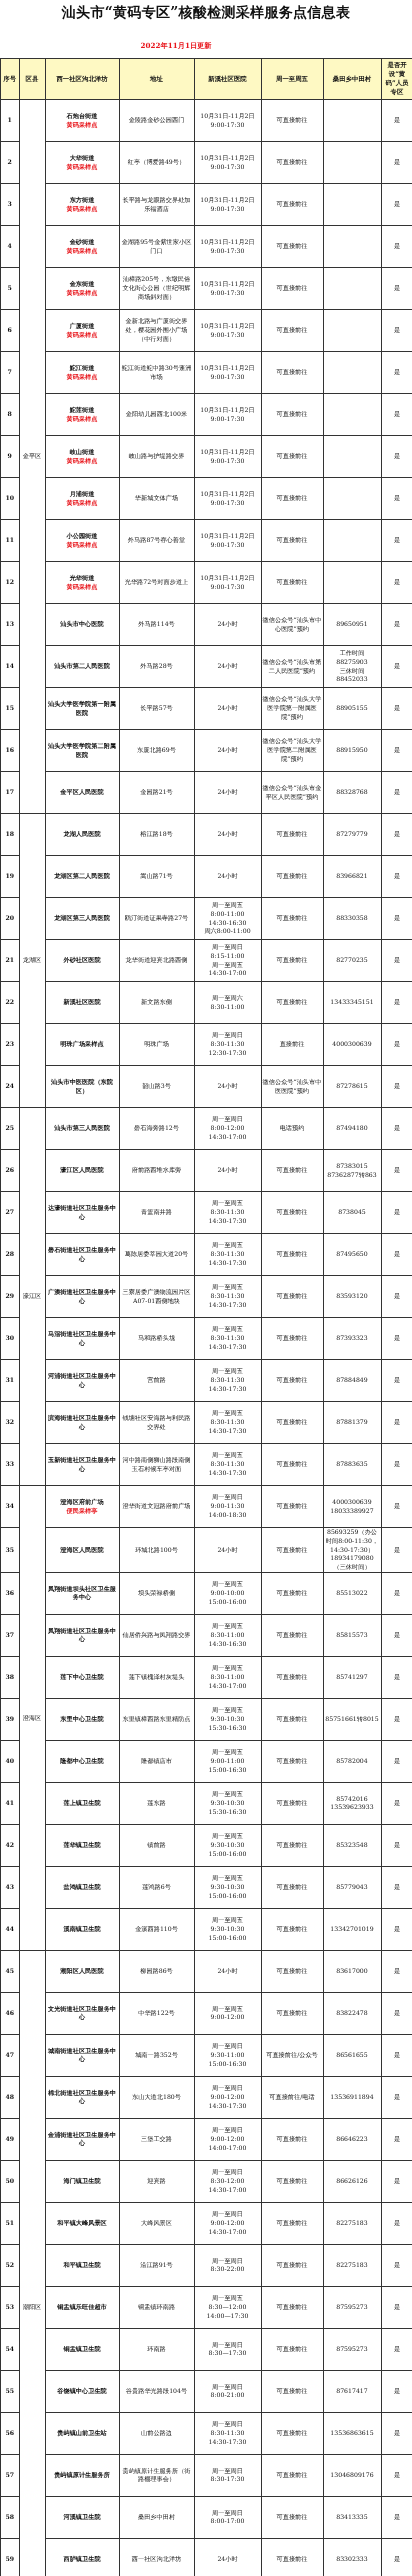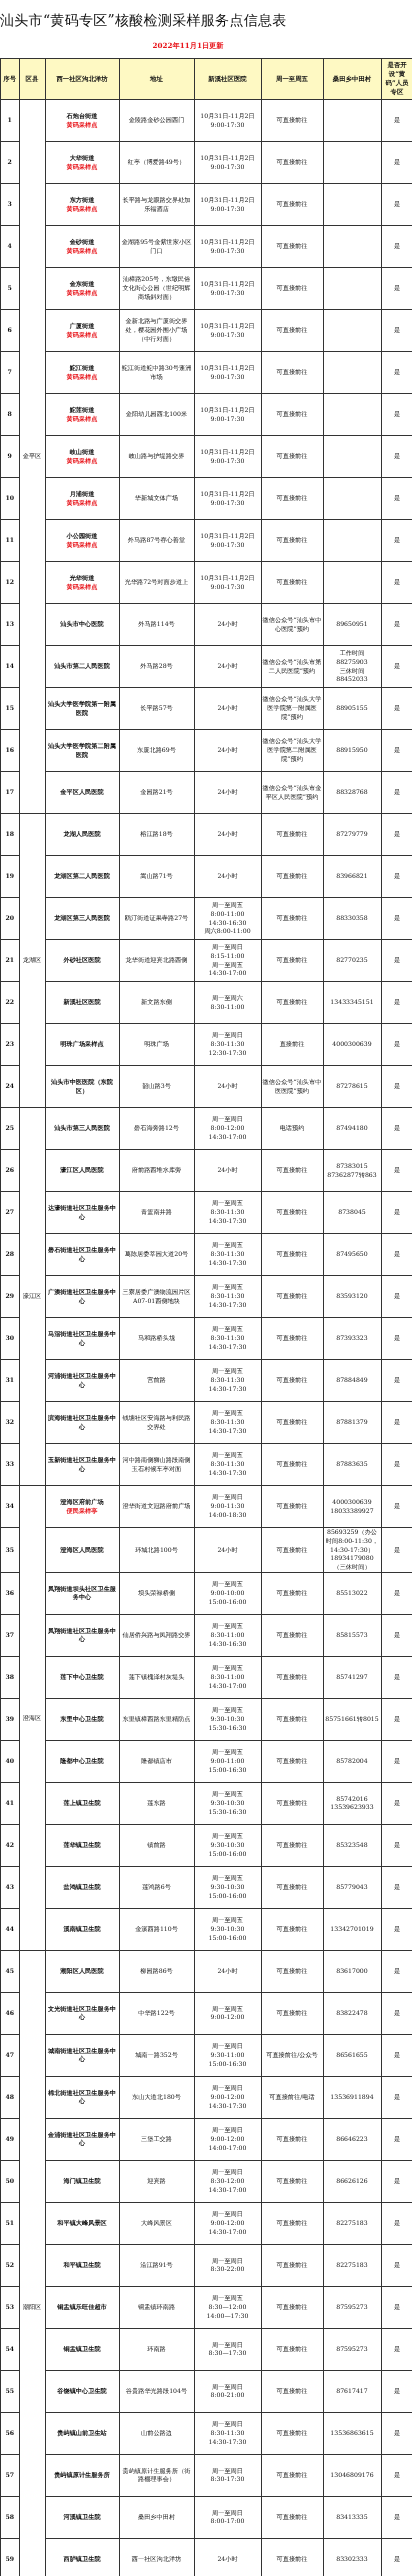--- a/index.html
+++ b/index.html
@@ -1,20 +1,20 @@
 <!DOCTYPE html>
 <html style="font-size:8.2px"><head>
 <meta charset="utf-8">
 <style>
   html, body { margin: 0; padding: 0; background: #ffffff; }
   body { width: 412px; height: 3248px; position: relative; overflow: hidden;
          font-family: "DejaVu Serif", "Liberation Serif", serif; color: #111; }
-  .title { position: absolute; top: 12px; left: 0; width: 412px; text-align: left;
-           font-size: 14px; font-weight: normal; letter-spacing: 0.3px; color: #111; }
-  .updated { position: absolute; top: 41px; left: 12px; width: 352px; text-align: center;
+  .title { position: absolute; top: 4px; left: 0; width: 412px; text-align: center;
+           font-size: 14px; font-weight: bold; letter-spacing: 0.3px; color: #111; }
+  .updated { position: absolute; top: 41px; left: 0; width: 352px; text-align: center;
              font-size: 7.2px; font-weight: bold; color: #e8161c; }
   table.grid { position: absolute; top: 58px; left: 0; width: 412px; border-collapse: collapse;
                table-layout: fixed; }
   table.grid th, table.grid td { border: 0.5px solid #333; text-align: center; vertical-align: middle;
                padding: 0 1px; overflow: hidden; }
   table.grid th { background: #fef9c3; height: 40px; font-size: 6.4px; font-weight: bold; line-height: 8.8px; }
   table.grid td { height: 41px; font-size: 6.2px; line-height: 8.8px; }
   td.seq { font-weight: bold; font-size: 6.4px; }
   td.district { font-size: 6.7px; }
   td.name { font-weight: bold; font-size: 6.4px; }

